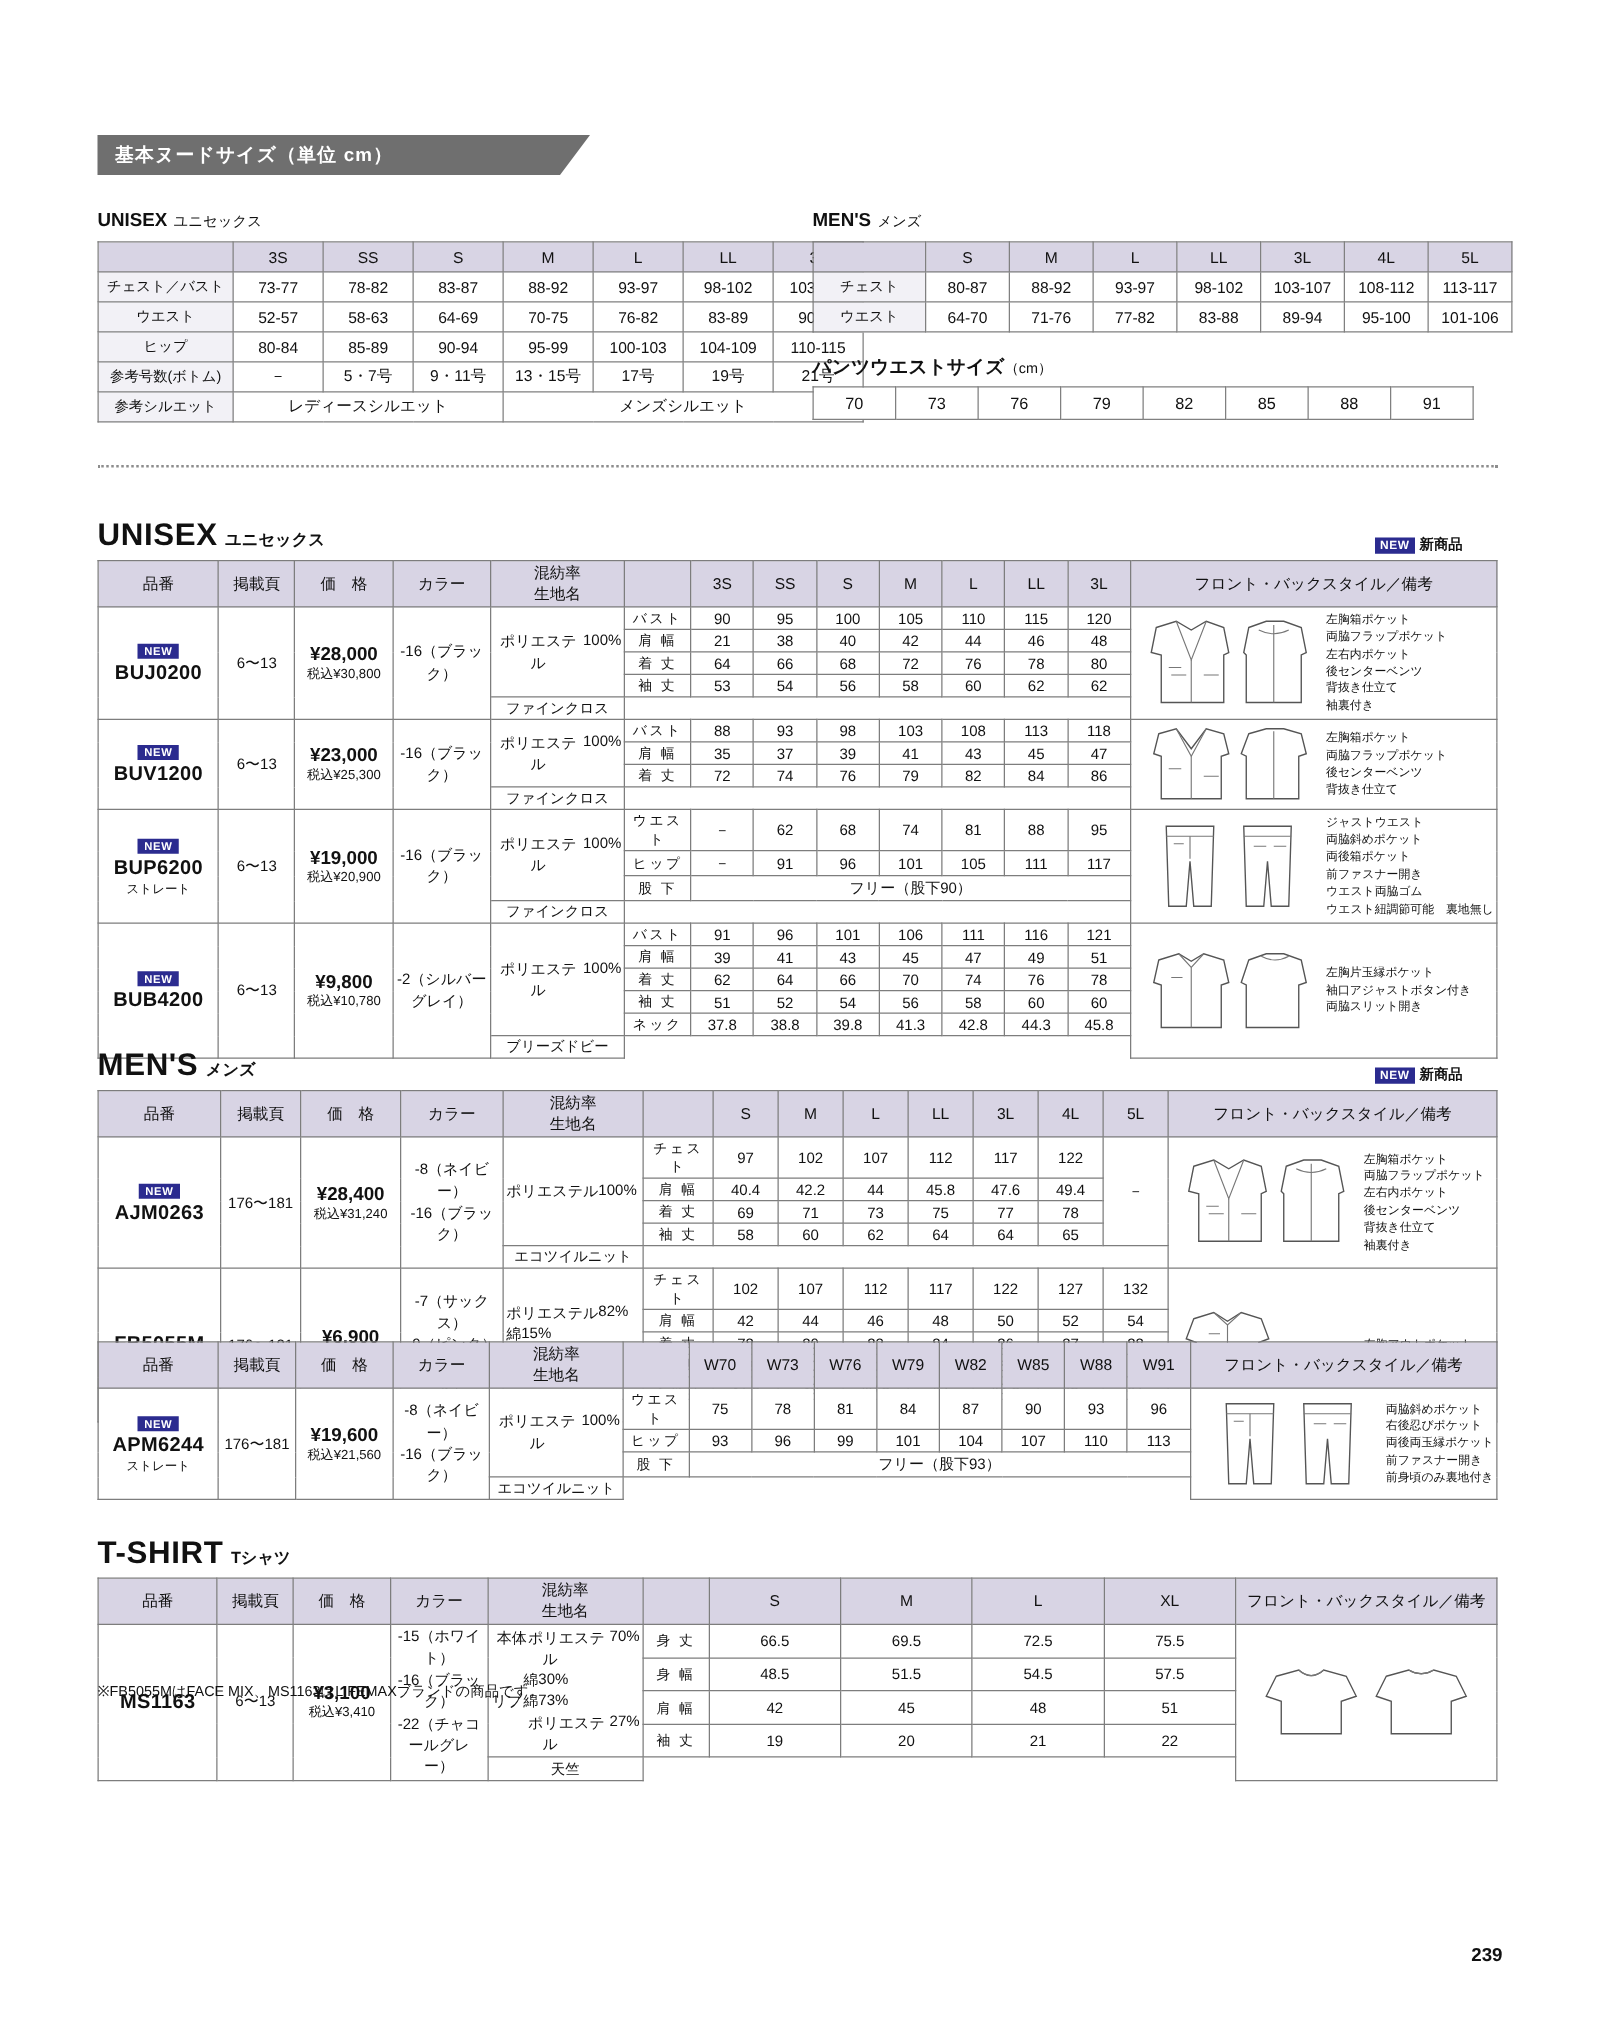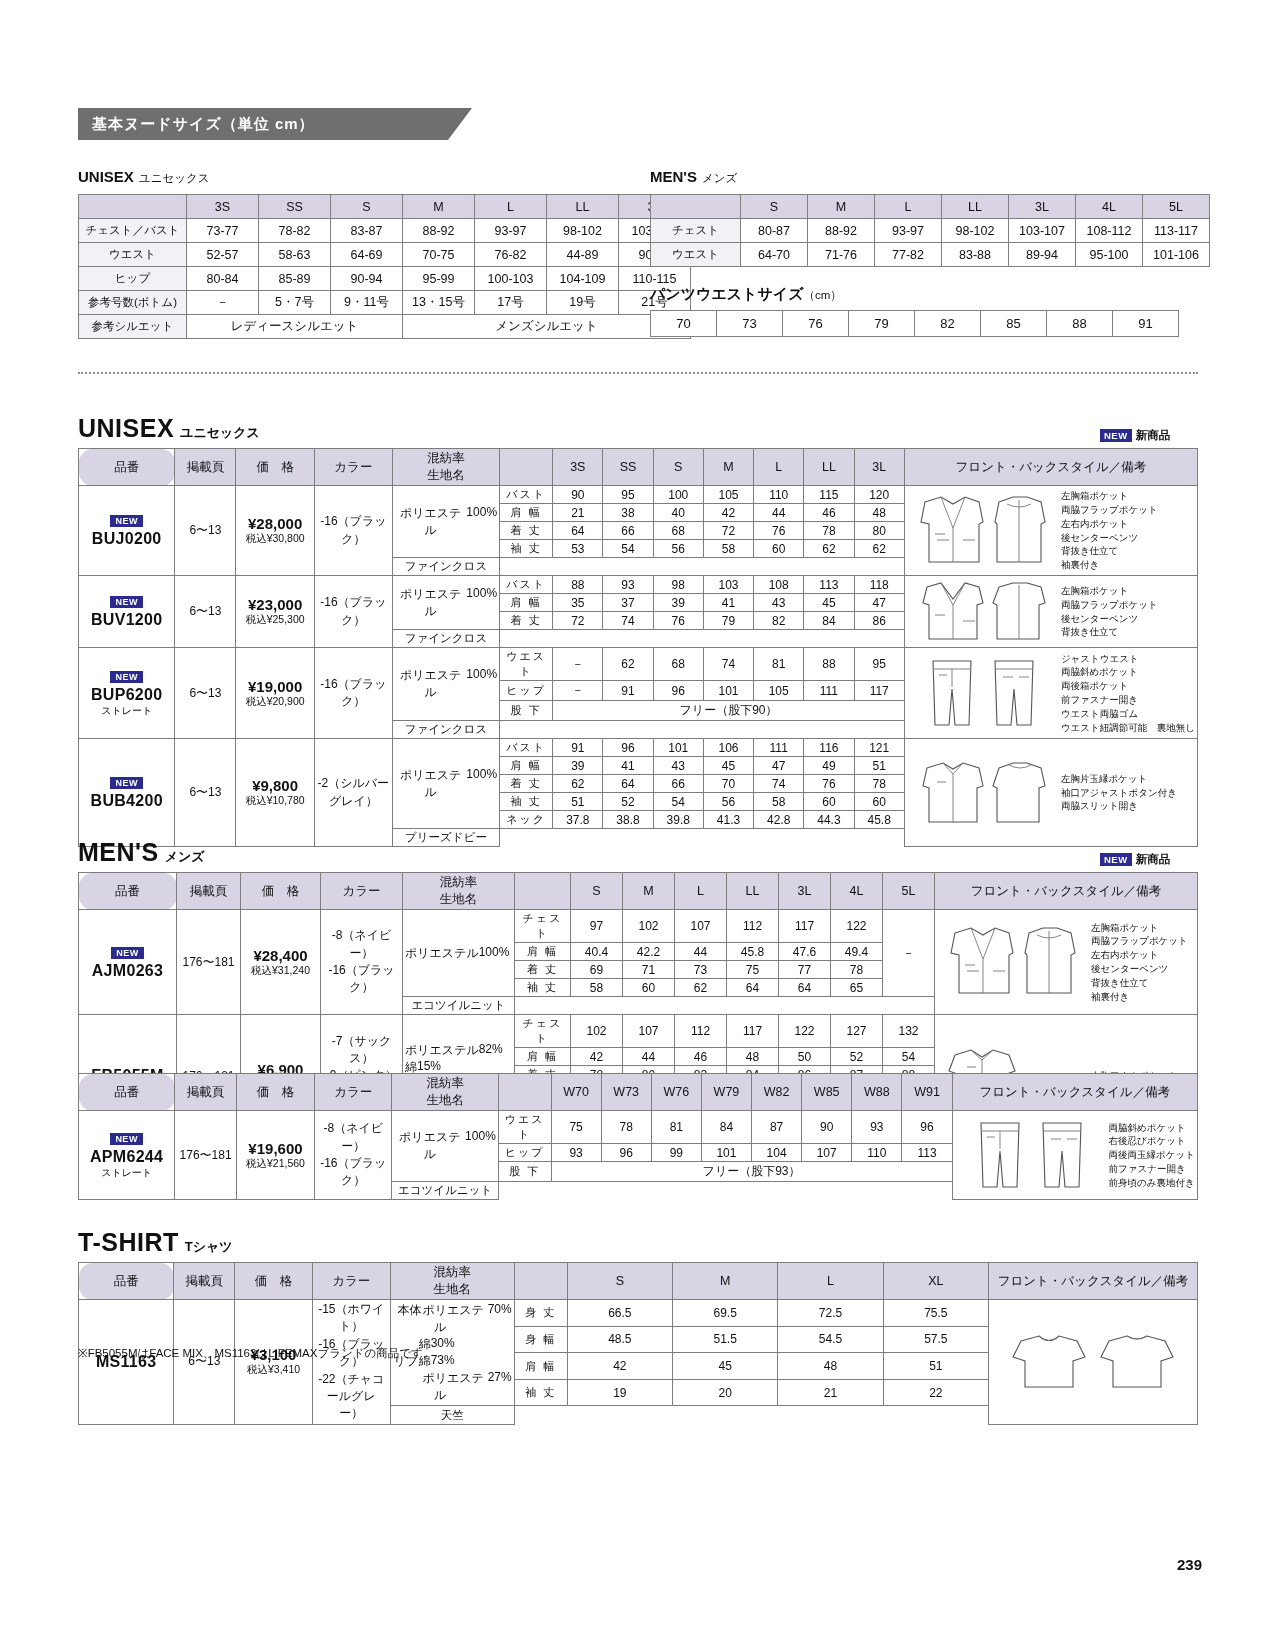--- a/index.html
+++ b/index.html
@@ -94,21 +94,21 @@
     border:1px solid #7d7d7d;
     font-size:12px;
     text-align:center;
     vertical-align:middle;
     background:#fff;
     padding:1px 2px;
   }
   .prod thead td {
     background:#d8d4e4; font-size:12.5px; height:32px;
   }
-  .prod .c-code { width:98px;border-radius:14px; }
+  .prod .c-code { width:98px; }
   .prod .c-page { width:64px; }
   .prod .c-price{ width:80px; }
   .prod .c-color{ width:82px; }
   .prod .c-fab  { width:112px; }
   .prod .c-meas { width:56px; }
   .prod .c-sz   { width:52px; }
   .prod .c-style{ }
 
   .code-cell .new {
     display:inline-block; background:#2b2b8f; color:#fff;
@@ -182,21 +182,21 @@
           <td data-name="cell">98-102</td>
           <td data-name="cell">103-107</td>
         </tr>
         <tr data-name="table-row">
           <td class="rowhead" data-name="row-label">ウエスト</td>
           <td data-name="cell">52-57</td>
           <td data-name="cell">58-63</td>
           <td data-name="cell">64-69</td>
           <td data-name="cell">70-75</td>
           <td data-name="cell">76-82</td>
-          <td data-name="cell">44-89</td>
+          <td data-name="cell">83-89</td>
           <td data-name="cell">90-96</td>
         </tr>
         <tr data-name="table-row">
           <td class="rowhead" data-name="row-label">ヒップ</td>
           <td data-name="cell">80-84</td>
           <td data-name="cell">85-89</td>
           <td data-name="cell">90-94</td>
           <td data-name="cell">95-99</td>
           <td data-name="cell">100-103</td>
           <td data-name="cell">104-109</td>

